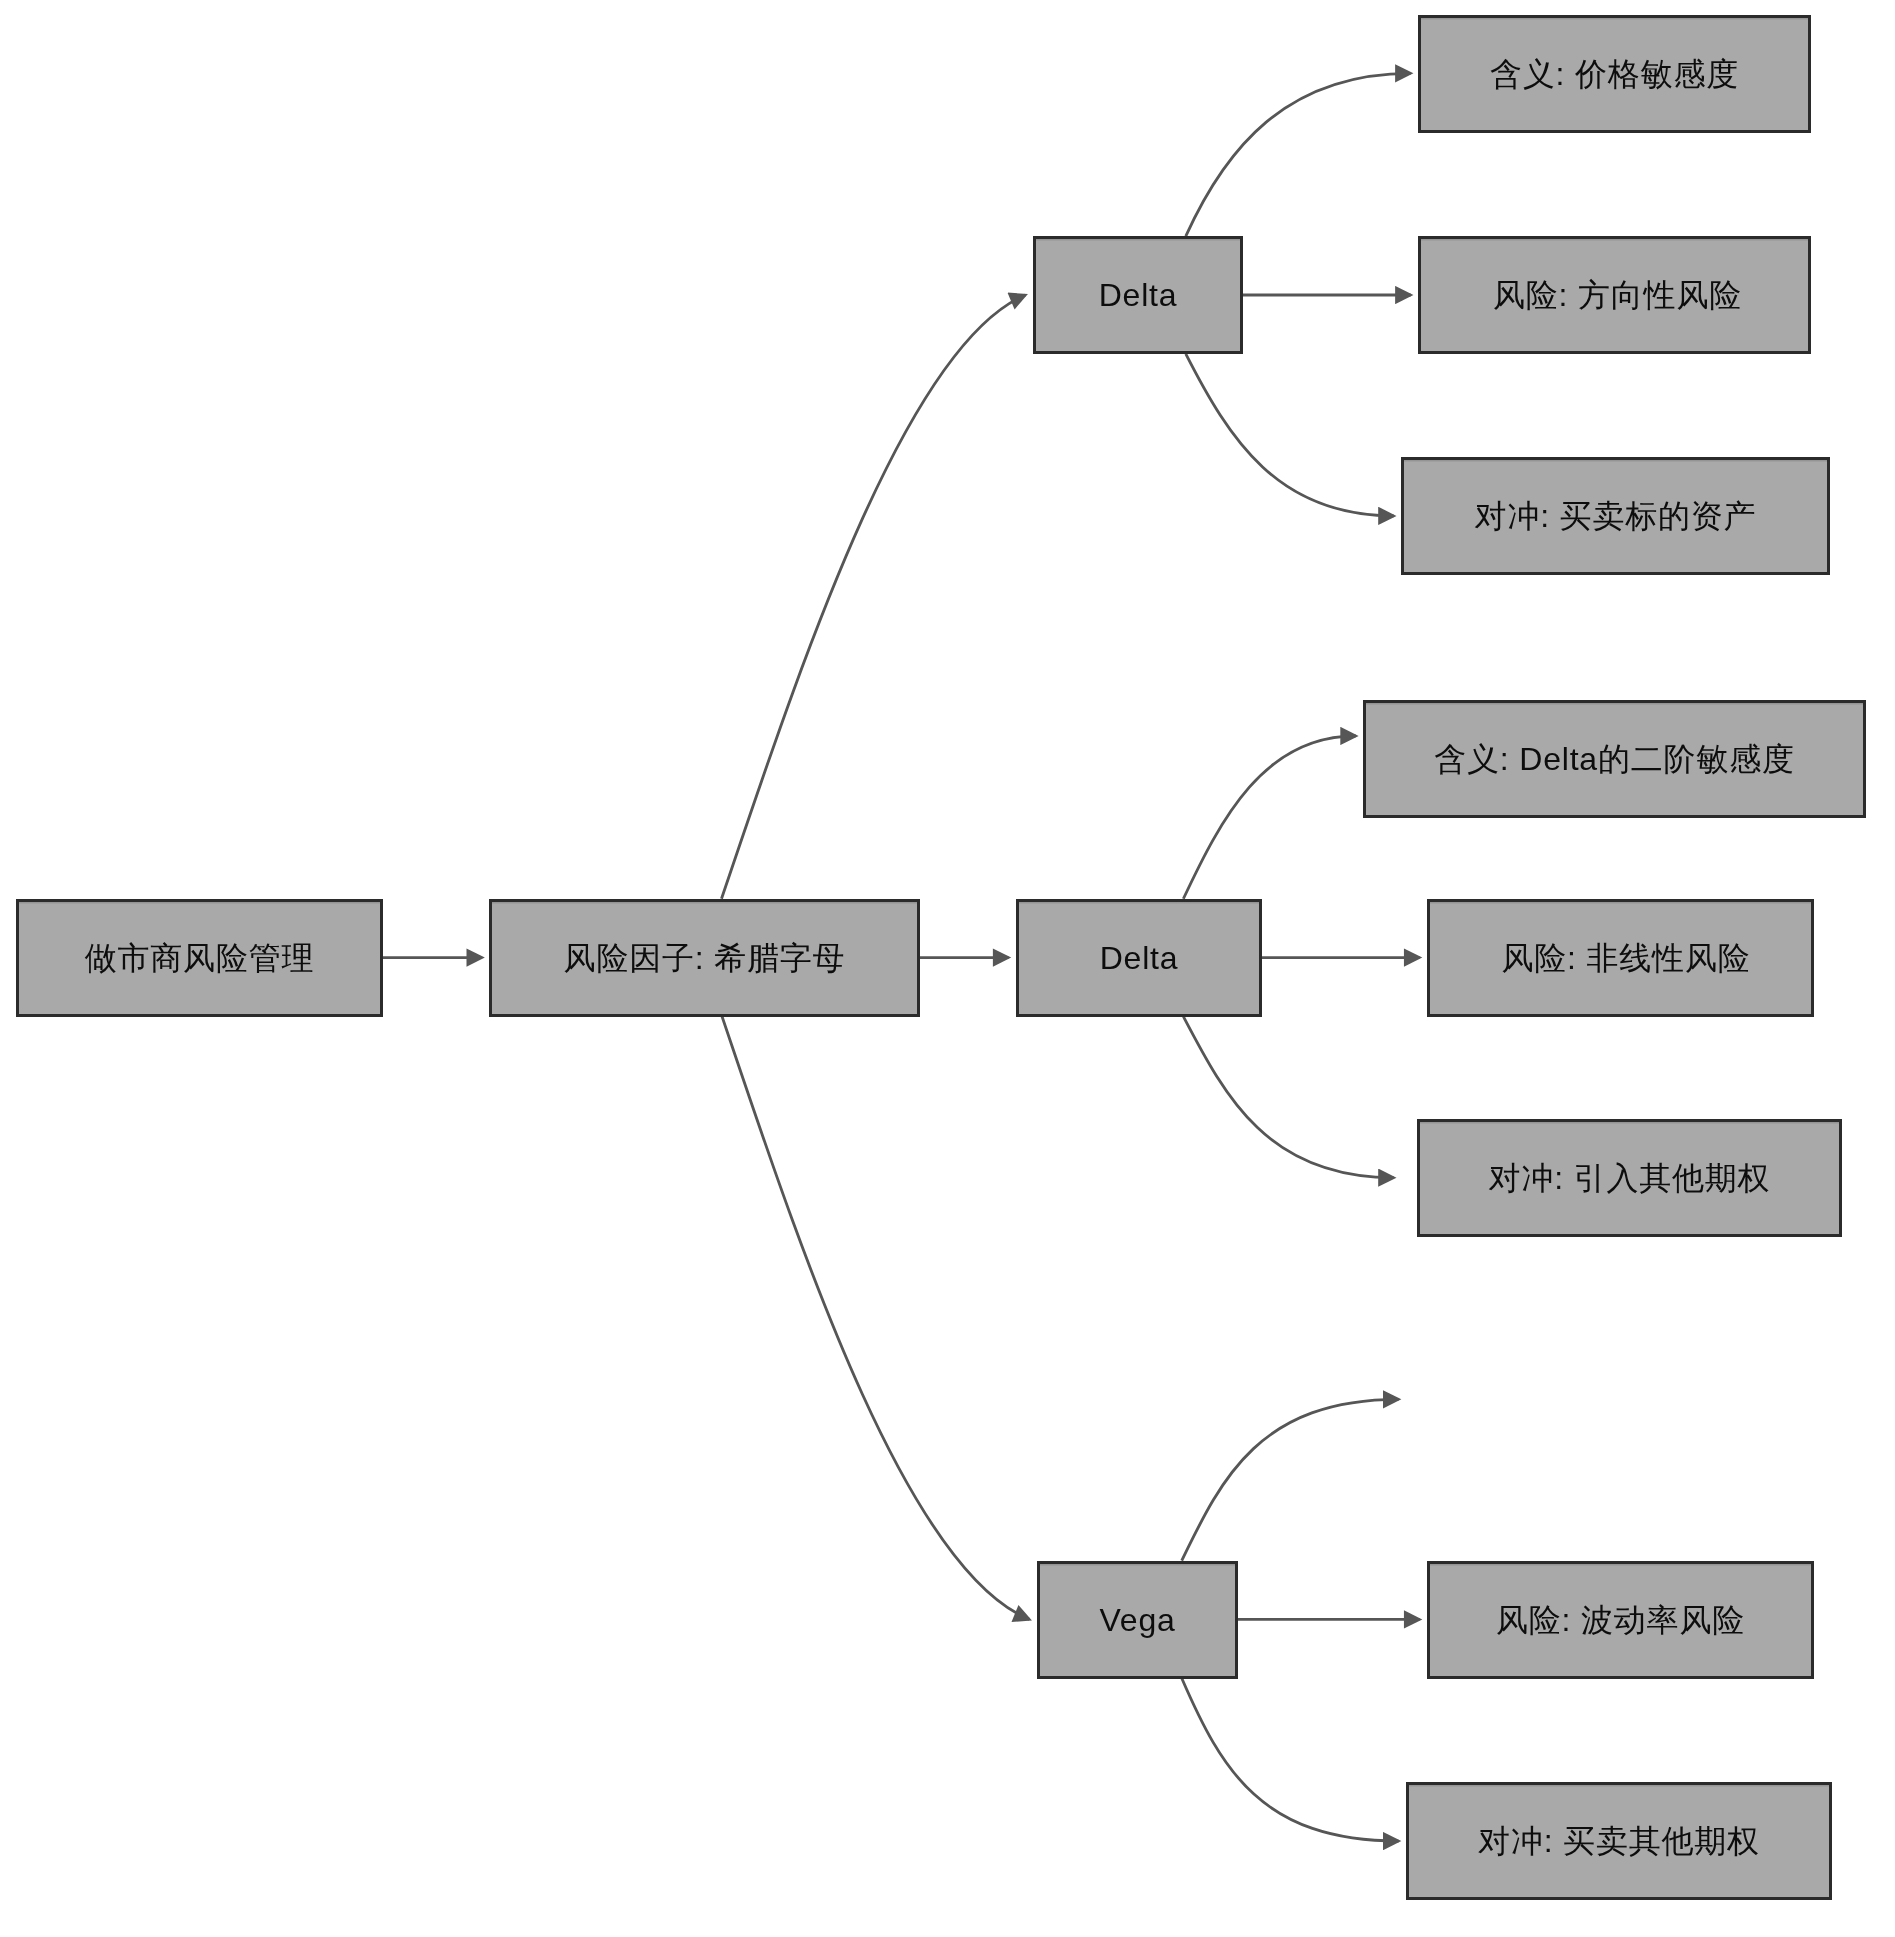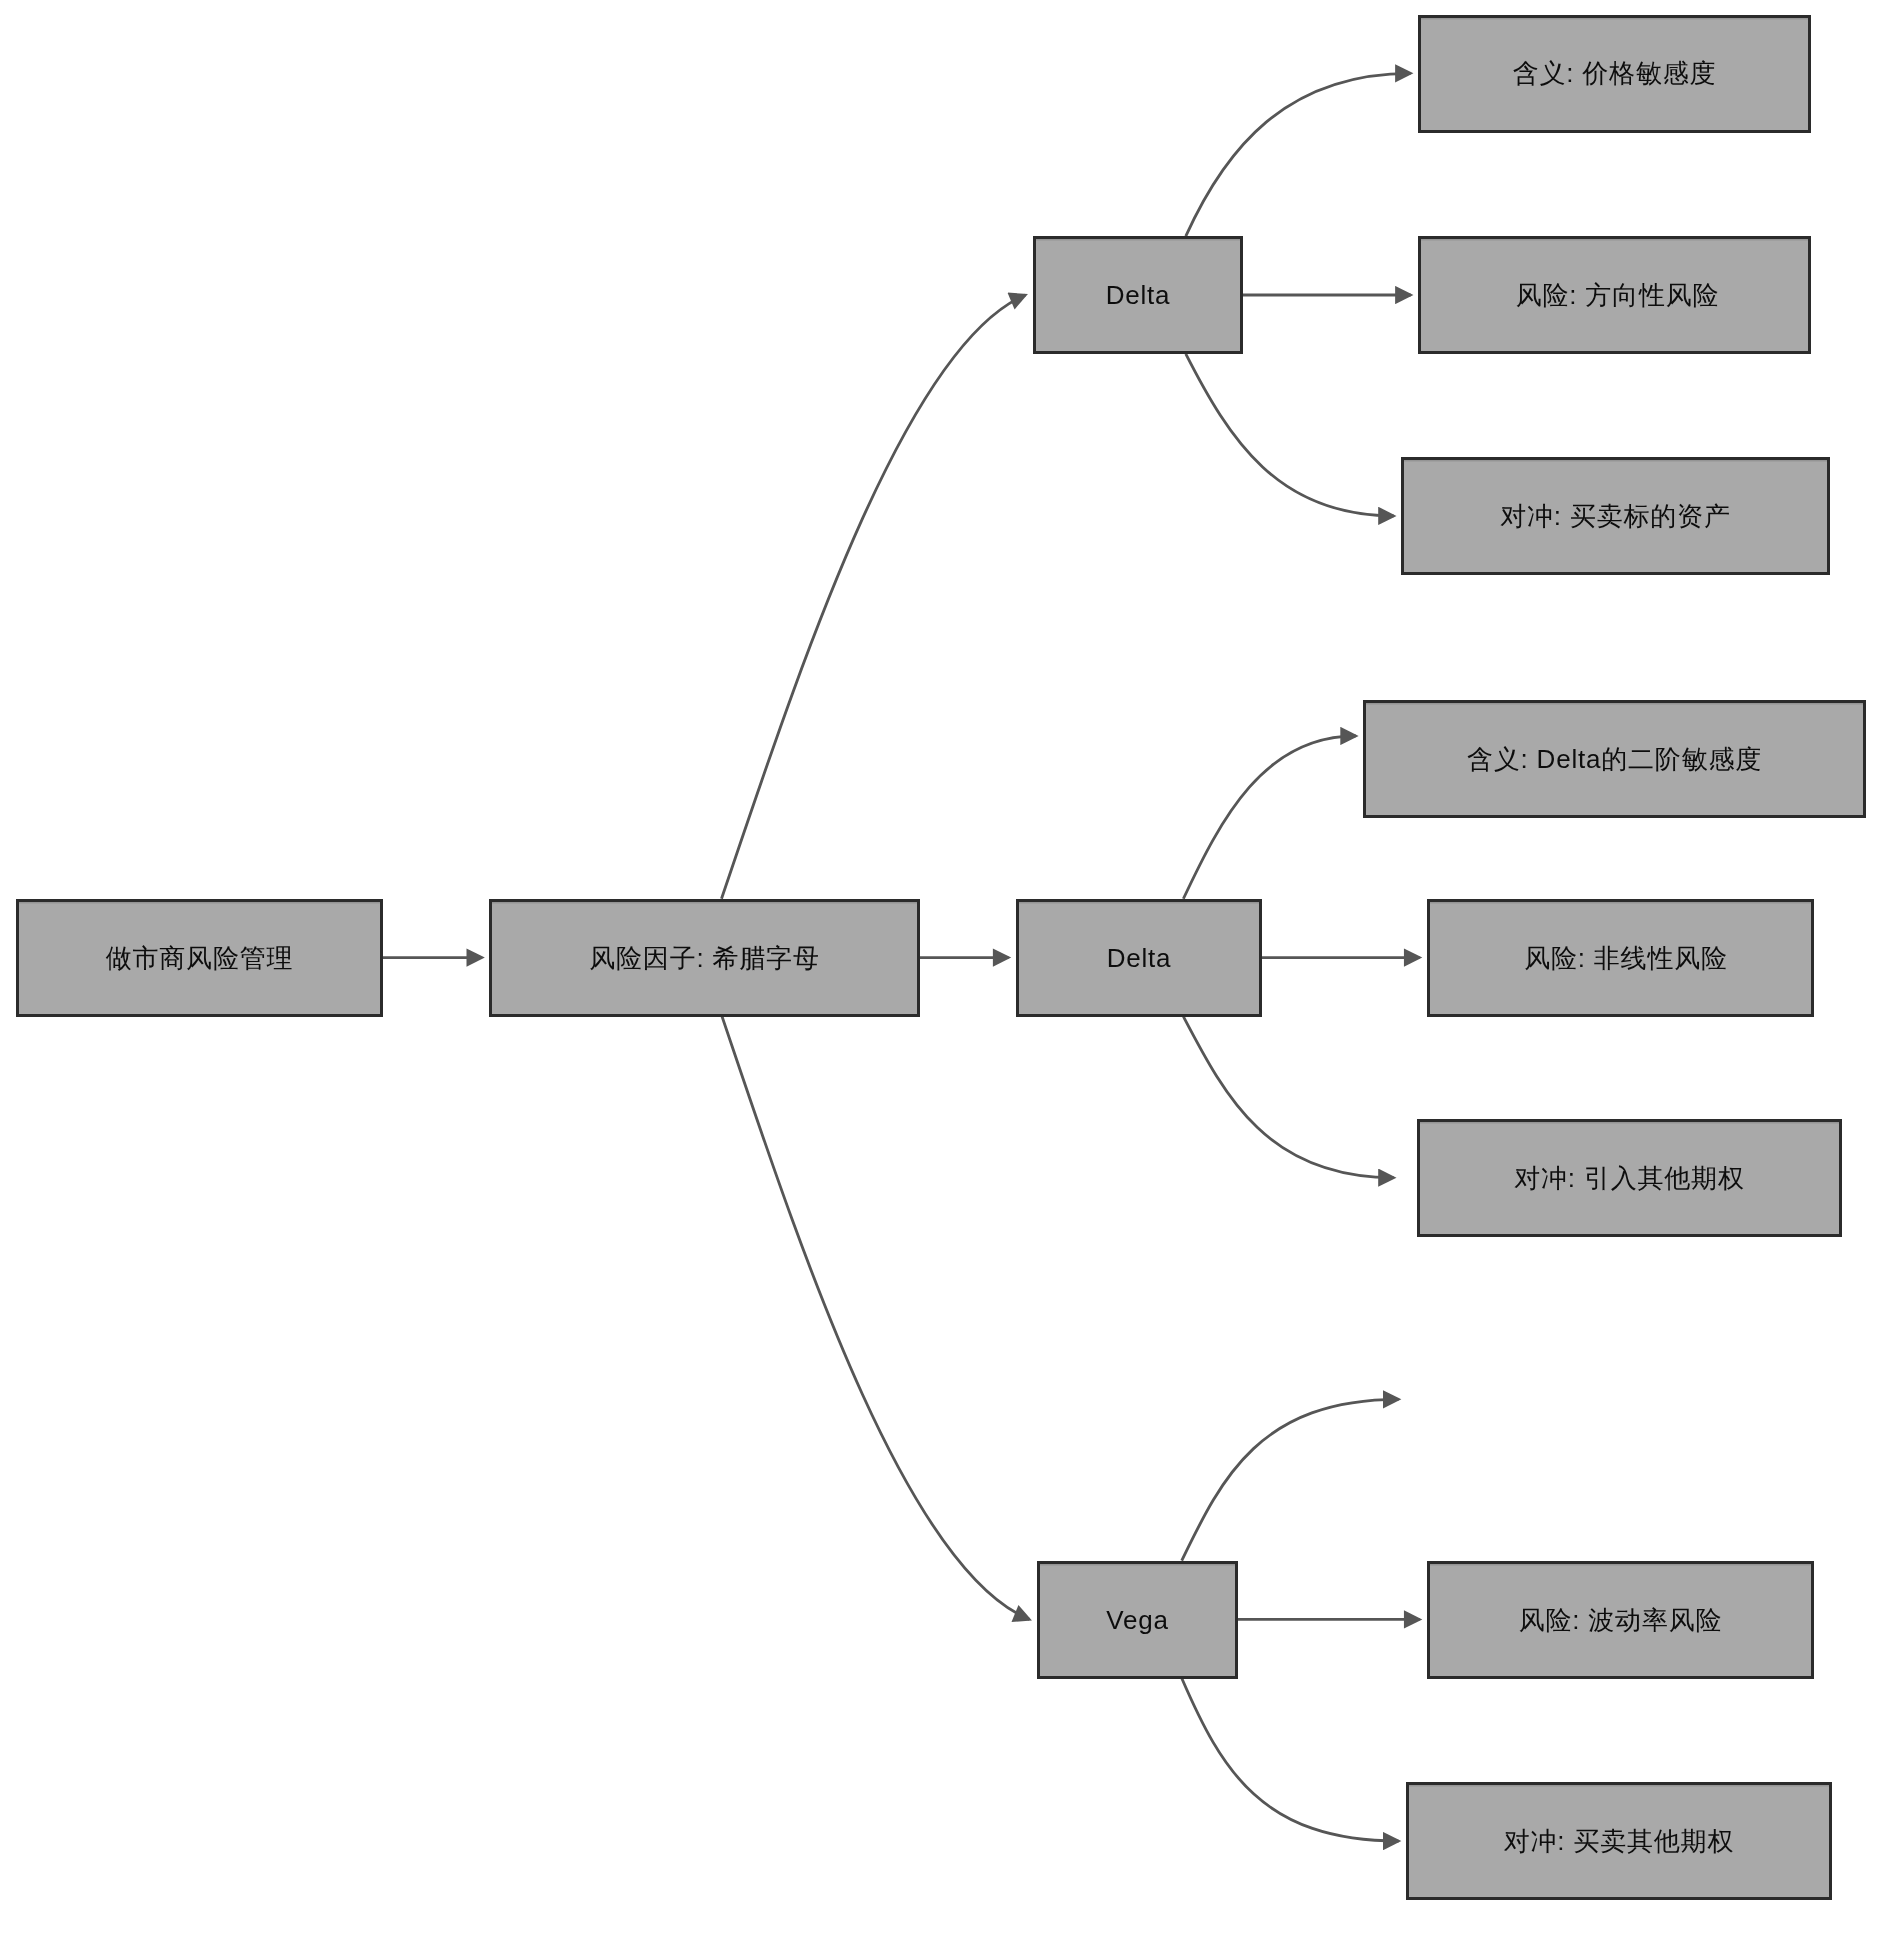--- a/index.html
+++ b/index.html
@@ -32,21 +32,21 @@
     box-sizing: border-box;
     background: #a9a9a9;
     border: 3.2px solid #2b2b2b;
     display: flex;
     align-items: center;
     justify-content: center;
     text-align: center;
     box-shadow: inset 0 1.6px 0 rgba(0,0,0,0.12);
   }
   .node .label {
-    font-size: 26px;
+    font-size: 32px;
     line-height: 1.25;
     color: #0d0d0d;
     white-space: nowrap;
     letter-spacing: 0.8px;
   }
 </style>
 </head>
 <body>
 
 <div id="canvas">

